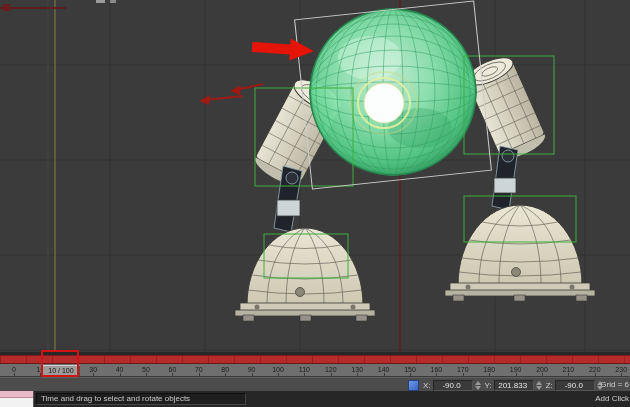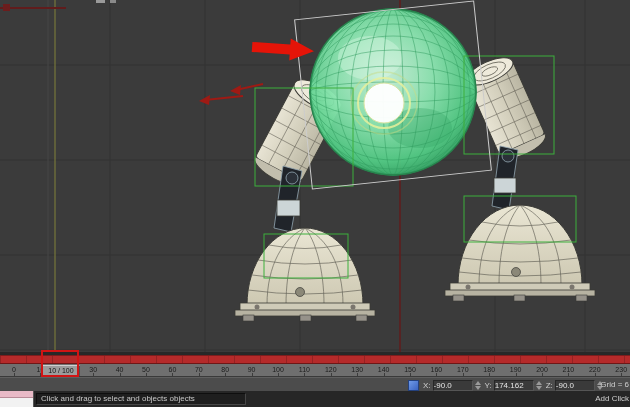--- a/index.html
+++ b/index.html
@@ -40,21 +40,21 @@
     background:#4c4c4c; border-top:1px solid #5f5f5f; }
   .inset { background:#424242; border:1px solid; border-color:#2d2d2d #5f5f5f #5f5f5f #2d2d2d;
     color:#d9d9d9; font-size:8px; line-height:10px; padding:0 4px; white-space:nowrap; overflow:hidden; }
   .status-text { position:absolute; left:2px; top:1px; width:150px; height:12px; }
   .coords { position:absolute; left:408px; top:1px; height:12px; display:flex; align-items:center; gap:2px; }
   .blue-icon { width:11px; height:11px; background:linear-gradient(135deg,#6f9ae8,#3a63c2);
     border:1px solid #24417e; margin-right:2px; }
   .coord-label { font-size:8px; color:#cfcfcf; }
   .field { width:40px; height:11px; background:#3a3a3a; border:1px solid;
     border-color:#262626 #555 #555 #262626; color:#e4e4e4; font-size:8px;
-    line-height:9px; text-align:left; padding-right:2px; overflow:hidden; }
+    line-height:9px; text-align:center; padding-right:2px; overflow:hidden; }
   .spinner { display:flex; flex-direction:column; gap:1px; margin-right:2px; }
   .spinner i { display:block; width:0; height:0; border-left:3px solid transparent; border-right:3px solid transparent; }
   .spinner .up { border-bottom:4px solid #9a9a9a; }
   .spinner .down { border-top:4px solid #9a9a9a; }
   .grid-label { position:absolute; right:1px; top:2px; font-size:8px; color:#cfcfcf; white-space:nowrap; }
 
   
   .promptrow { position:absolute; left:0; top:391px; width:630px; height:16px; background:#262626; }
   .listener { position:absolute; left:0; top:0; width:34px; height:16px; border-right:1px solid #555; }
   .listener-pink { height:7px; background:#e9bac7; border-bottom:1px solid #b98b98; }
@@ -313,37 +313,37 @@
   <div class="statusrow">
     <div class="coords">
       <div class="blue-icon"></div>
       <span class="coord-label">X:</span>
       <div class="field">-90.0</div>
       <span class="spinner">
           <i class="up"></i>
           <i class="down"></i>
         </span>
       <span class="coord-label">Y:</span>
-      <div class="field">174.162</div>
+      <div class="field">201.833</div>
       <span class="spinner">
           <i class="up"></i>
           <i class="down"></i>
         </span>
       <span class="coord-label">Z:</span>
       <div class="field">-90.0</div>
       <span class="spinner">
           <i class="up"></i>
           <i class="down"></i>
         </span>
     </div>
     <div class="grid-label">Grid = 6</div>
   </div>
 
   <div class="promptrow">
     <div class="listener">
       <div class="listener-pink"></div>
       <div class="listener-white"></div>
     </div>
-    <div class="inset prompt-text">Click and drag to select and objects objects</div>
+    <div class="inset prompt-text">Time and drag to select and rotate objects</div>
     <div class="addtime">Add Click</div>
   </div>
 
 </div>
 
 </body></html>

